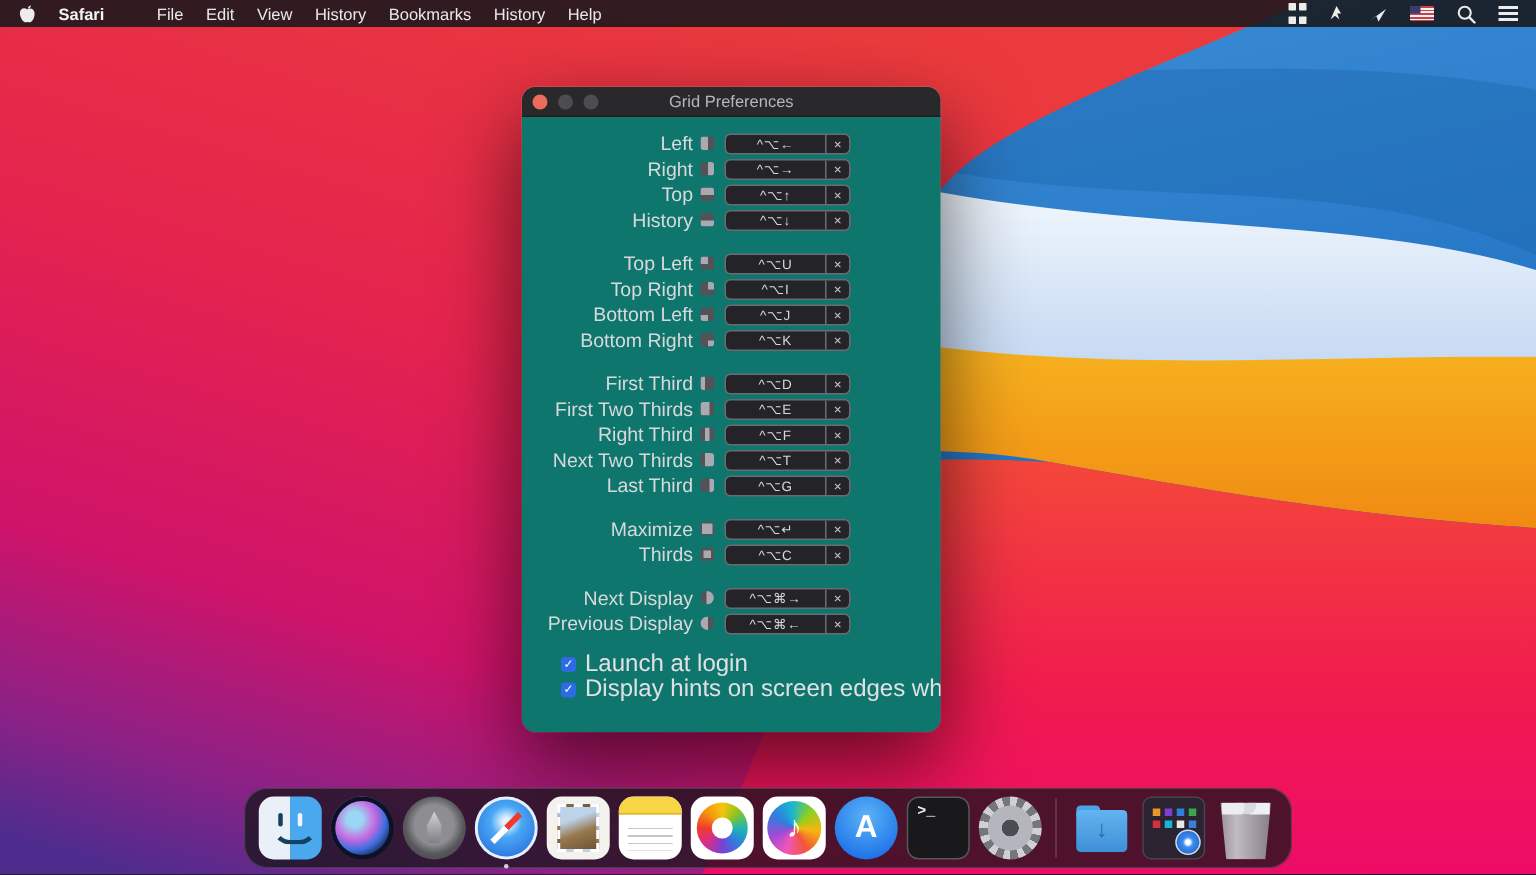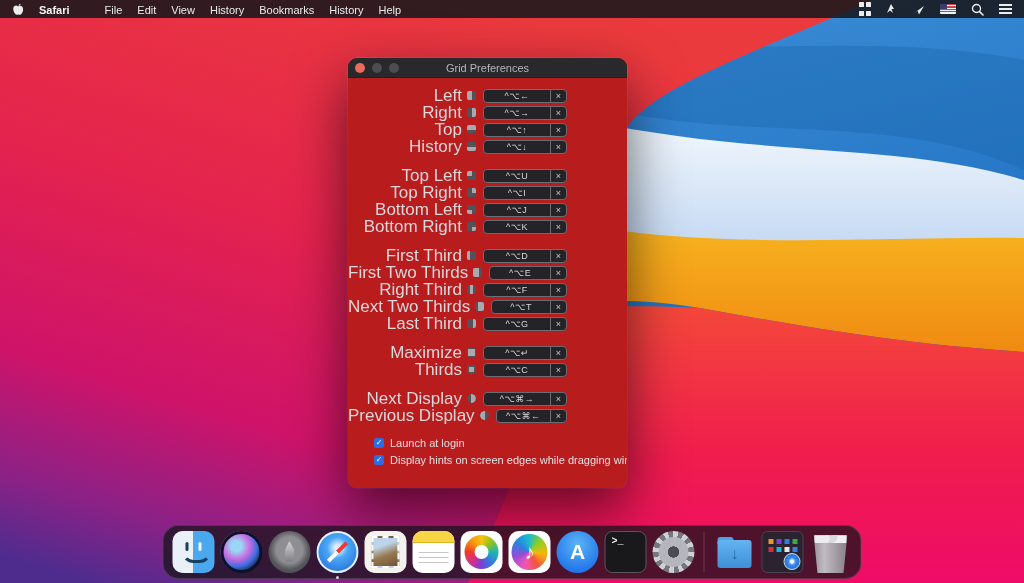--- a/index.html
+++ b/index.html
@@ -18,31 +18,31 @@
   .si{display:flex;align-items:center;height:16px;}
   .si-grid-tiles{display:grid;grid-template-columns:5px 5px;gap:2px;}
   .sg{width:5px;height:5px;background:#ececec;border-radius:.5px;}
   .flg{width:16px;height:10px;border-radius:1px;position:relative;display:block;overflow:hidden;
     background:repeating-linear-gradient(180deg,#c8414b 0 1.2px,#f2f2f2 1.2px 2.4px);}
   .flg::before{content:"";position:absolute;left:0;top:0;width:7px;height:5px;background:#3c3b6e;}
   .lm{width:13px;height:10px;display:block;
     background:linear-gradient(#ececec 0 2px,rgba(0,0,0,0) 2px 4px,#ececec 4px 6px,rgba(0,0,0,0) 6px 8px,#ececec 8px 10px);}
 
   
-  .window{position:absolute;left:348px;top:58px;width:279px;height:430px;background:#b91c1c;
+  .window{position:absolute;left:348px;top:58px;width:279px;height:430px;background:#0f766e;
     border-radius:9px;box-shadow:0 22px 55px rgba(0,0,0,.6),0 0 0 .5px rgba(255,255,255,.16);
     overflow:hidden;z-index:4;display:flex;flex-direction:column;}
   .titlebar{height:20px;flex:0 0 auto;display:flex;align-items:center;position:relative;
     background:#29292b;border-bottom:1px solid #202022;}
   .tl{width:10px;height:10px;border-radius:50%;margin-left:7px;flex:0 0 auto;}
   .win-title{position:absolute;left:0;right:0;text-align:center;font-size:11px;color:#b6b6ba;}
   .win-body{flex:1;padding-top:9px;}
   .sc-group{margin-bottom:12px;}
   .sc-row{display:flex;align-items:center;justify-content:flex-end;height:17px;padding-right:60px;}
-  .sc-label{font-size:17px;color:#d9d9db;margin-right:5px;white-space:nowrap;}
+  .sc-label{font-size:13px;color:#d9d9db;margin-right:5px;white-space:nowrap;}
   .ric{width:9px;height:9px;border-radius:2px;background:#525257;position:relative;overflow:hidden;
     margin-right:7px;flex:0 0 auto;}
   .ric i{position:absolute;background:#a9a9b1;}
   .ri-half-left i{left:0;top:0;bottom:0;width:50%;}
   .ri-half-right i{right:0;top:0;bottom:0;width:50%;}
   .ri-half-top i{left:0;right:0;top:0;height:50%;}
   .ri-half-bottom i{left:0;right:0;bottom:0;height:50%;}
   .ri-quarter-top-left i{left:0;top:0;width:50%;height:50%;}
   .ri-quarter-top-right i{right:0;top:0;width:50%;height:50%;}
   .ri-quarter-bottom-left i{left:0;bottom:0;width:50%;height:50%;}
@@ -61,21 +61,21 @@
   .sc-field{display:flex;align-items:stretch;width:84px;height:14px;border:1px solid #6b6b71;
     border-radius:4px;background:#242428;overflow:hidden;}
   .sc-keys{flex:1;display:flex;align-items:center;justify-content:center;font-size:9px;
     color:#d7d7db;letter-spacing:.5px;}
   .sc-clear{width:16px;display:flex;align-items:center;justify-content:center;
     border-left:1px solid #6b6b71;color:#c9c9cd;font-size:9px;}
   .cb-section{margin-top:1px;}
   .cb-row{display:flex;align-items:center;gap:6px;margin:0 0 4px 26px;height:13px;}
   .cb-box{width:10px;height:10px;border-radius:2.5px;display:flex;align-items:center;
     justify-content:center;color:#fff;font-size:8px;line-height:1;flex:0 0 auto;}
-  .cb-label{font-size:11px;color:#e1e1e3;white-space:nowrap;}
+  .cb-label{font-size:16px;color:#e1e1e3;white-space:nowrap;}
 
   
   .dock{position:absolute;left:50%;bottom:4px;transform:translateX(-50%);display:flex;
     align-items:center;gap:6px;padding:5px 9px;background:rgba(22,20,26,.74);
     border:1px solid rgba(255,255,255,.14);border-radius:16px;z-index:6;}
   .dock-divider{width:1px;height:40px;background:rgba(255,255,255,.18);margin:0 3px;}
   .dock-icon{width:42px;height:42px;border-radius:10px;position:relative;flex:0 0 auto;}
   .dock-icon .dot{position:absolute;bottom:-6px;left:50%;transform:translateX(-50%);
     width:3px;height:3px;border-radius:50%;background:#d2d2d4;}
   .di-finder{background:linear-gradient(90deg,#eaf0f7 0 50%,#49a8ee 50% 100%);overflow:hidden;}

